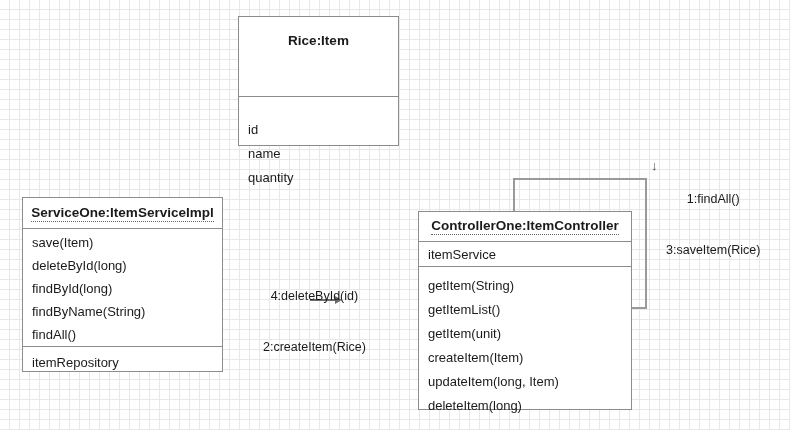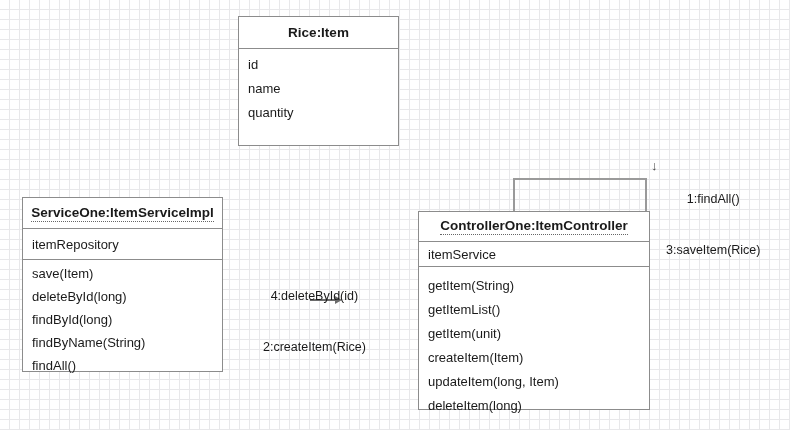--- a/index.html
+++ b/index.html
@@ -56,33 +56,33 @@
     font-size: 13px;
     color: #1a1a1a;
     padding-left: 9px;
     display: flex;
     align-items: center;
     box-sizing: border-box;
   }
 
   
   #box-rice { left: 238px; top: 16px; width: 161px; height: 130px; }
-  #box-rice .uml-title { height: 31px; }
+  #box-rice .uml-title { height: 31px; margin-top: 8px; }
   #box-rice .uml-row { height: 24px; }
-  #box-rice .attrs { padding-top: 3px; }
+  #box-rice .attrs { padding-top: 20px; margin-top: 40px; }
 
   
   #box-service { left: 22px; top: 197px; width: 201px; height: 175px; }
   #box-service .uml-title { height: 30px; font-size: 13.5px; }
   #box-service .fields .uml-row { height: 30px; }
   #box-service .methods .uml-row { height: 23px; }
   #box-service .methods { padding-top: 2px; }
 
   
-  #box-controller { left: 418px; top: 211px; width: 232px; height: 199px; }
+  #box-controller { left: 418px; top: 211px; width: 214px; height: 199px; }
   #box-controller .uml-title { height: 29px; font-size: 13.5px; }
   #box-controller .fields .uml-row { height: 24px; }
   #box-controller .methods .uml-row { height: 24px; }
   #box-controller .methods { padding-top: 6px; }
 
   
   .conn-seg {
     position: absolute;
     background: #9a9a9a;
     z-index: 2;
@@ -141,30 +141,30 @@
     <div class="uml-section attrs uml-divider">
       <div class="uml-row">id</div>
       <div class="uml-row">name</div>
       <div class="uml-row">quantity</div>
     </div>
   </div>
 
   <div class="uml-box" id="box-service">
     <div class="uml-title">
       <span class="underlined">ServiceOne:ItemServiceImpl</span>
-    </div>
-    <div class="uml-section fields uml-divider">
-      <div class="uml-row">itemRepository</div>
     </div>
     <div class="uml-section methods uml-divider">
       <div class="uml-row">save(Item)</div>
       <div class="uml-row">deleteById(long)</div>
       <div class="uml-row">findById(long)</div>
       <div class="uml-row">findByName(String)</div>
       <div class="uml-row">findAll()</div>
+    </div>
+    <div class="uml-section fields uml-divider">
+      <div class="uml-row">itemRepository</div>
     </div>
   </div>
 
   <div class="uml-box" id="box-controller">
     <div class="uml-title">
       <span class="underlined">ControllerOne:ItemController</span>
     </div>
     <div class="uml-section fields uml-divider">
       <div class="uml-row">itemService</div>
     </div>

